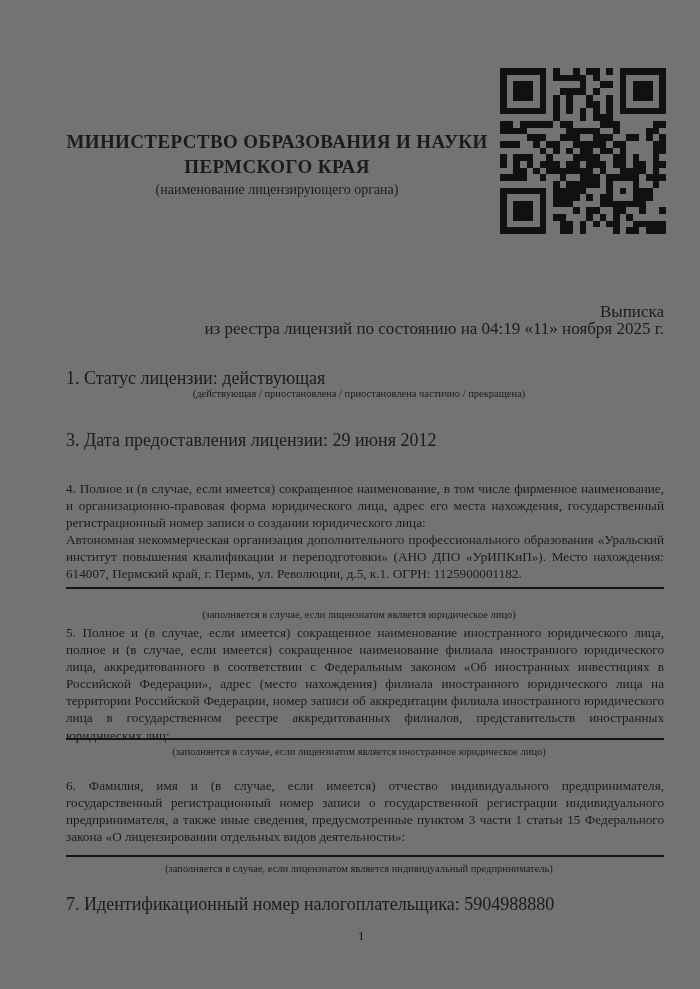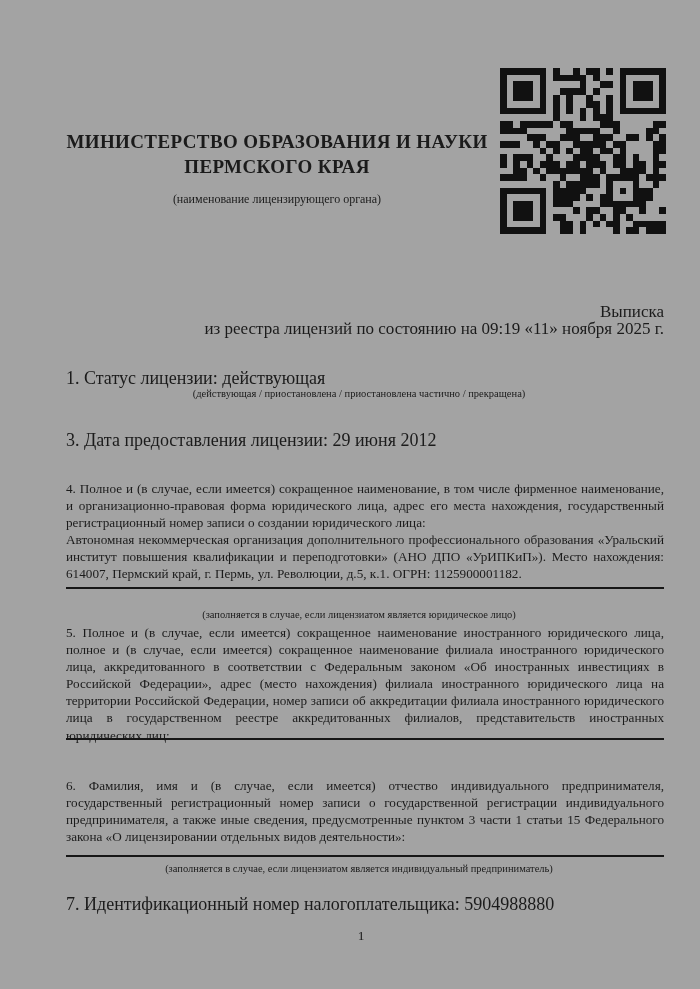--- a/index.html
+++ b/index.html
@@ -1,21 +1,21 @@
 <!DOCTYPE html>
 <html lang="ru"><head>
 <meta charset="utf-8">
 <style>
   html, body { margin: 0; padding: 0; background: #888; }
   .page {
     position: relative;
     width: 700px;
     height: 989px;
     margin: 0 auto;
-    background: #a3a3a3;
+    background: #737373;
     color: #1b1b1b;
     font-family: "Liberation Serif", "DejaVu Serif", serif;
     overflow: hidden;
   }
   .abs { position: absolute; left: 66px; width: 598px; }
 
   
   .header-block {
     position: absolute;
     left: 66px; top: 129px;
@@ -23,22 +23,22 @@
     text-align: center;
   }
   .ministry-line {
     font-size: 19px;
     font-weight: bold;
     line-height: 25px;
     letter-spacing: 0.4px;
     white-space: nowrap;
   }
   .header-caption {
-    margin-top: 14px;
-    font-size: 12px;
+    margin-top: 5px;
+    font-size: 14px;
     line-height: 12px;
   }
 
   
   .qr-box { position: absolute; left: 500px; top: 68px; width: 166px; height: 166px; }
   .qr-box svg { display: block; width: 166px; height: 166px; }
 
   
   .doc-title { top: 303px; text-align: right; font-size: 17px; line-height: 17px; }
 
@@ -420,40 +420,41 @@
         <rect x="19" y="24" width="1" height="1" fill="#111111"></rect>
         <rect x="20" y="24" width="1" height="1" fill="#111111"></rect>
         <rect x="22" y="24" width="1" height="1" fill="#111111"></rect>
         <rect x="23" y="24" width="1" height="1" fill="#111111"></rect>
         <rect x="24" y="24" width="1" height="1" fill="#111111"></rect>
       </svg>
   </div>
 
   <div class="abs doc-title">
     <div>Выписка</div>
-    <div>из реестра лицензий по состоянию на 09:19 «11» ноября 2025 г.</div>
+    <div>из реестра лицензий по состоянию на 04:19 «11» ноября 2025 г.</div>
   </div>
 
   <div id="item1" class="abs item-line">1. Статус лицензии: действующая</div>
   <div id="cap1" class="abs form-caption">(действующая / приостановлена / приостановлена частично / прекращена)</div>
 
 
   <div id="item3" class="abs item-line">3. Дата предоставления лицензии: 29 июня 2012</div>
 
   <div id="item4" class="abs para">
     <p>4. Полное и (в случае, если имеется) сокращенное наименование, в том числе фирменное наименование, и организационно-правовая форма юридического лица, адрес его места нахождения, государственный регистрационный номер записи о создании юридического лица:</p>
     <p>Автономная некоммерческая организация дополнительного профессионального образования «Уральский институт повышения квалификации и переподготовки» (АНО ДПО «УрИПКиП»). Место нахождения: 614007, Пермский край, г. Пермь, ул. Революции, д.5, к.1. ОГРН: 1125900001182.</p>
   </div>
   <div id="rule4" class="abs rule"></div>
   <div id="cap4" class="abs form-caption">(заполняется в случае, если лицензиатом является юридическое лицо)</div>
 
   <div id="item5" class="abs para">
     <p>5. Полное и (в случае, если имеется) сокращенное наименование иностранного юридического лица, полное и (в случае, если имеется) сокращенное наименование филиала иностранного юридического лица, аккредитованного в соответствии с Федеральным законом «Об иностранных инвестициях в Российской Федерации», адрес (место нахождения) филиала иностранного юридического лица на территории Российской Федерации, номер записи об аккредитации филиала иностранного юридического лица в государственном реестре аккредитованных филиалов, представительств иностранных юридических лиц:</p>
   </div>
   <div id="rule5" class="abs rule"></div>
+  <div id="cap5" class="abs form-caption">(заполняется в случае, если лицензиатом является иностранное юридическое лицо)</div>
 
   <div id="item6" class="abs para">
     <p>6. Фамилия, имя и (в случае, если имеется) отчество индивидуального предпринимателя, государственный регистрационный номер записи о государственной регистрации индивидуального предпринимателя, а также иные сведения, предусмотренные пунктом 3 части 1 статьи 15 Федерального закона «О лицензировании отдельных видов деятельности»:</p>
   </div>
   <div id="rule6" class="abs rule"></div>
   <div id="cap6" class="abs form-caption">(заполняется в случае, если лицензиатом является индивидуальный предприниматель)</div>
 
   <div id="item7" class="abs item-line">7. Идентификационный номер налогоплательщика: 5904988880</div>
 
   <div class="abs pagenum">1</div>

